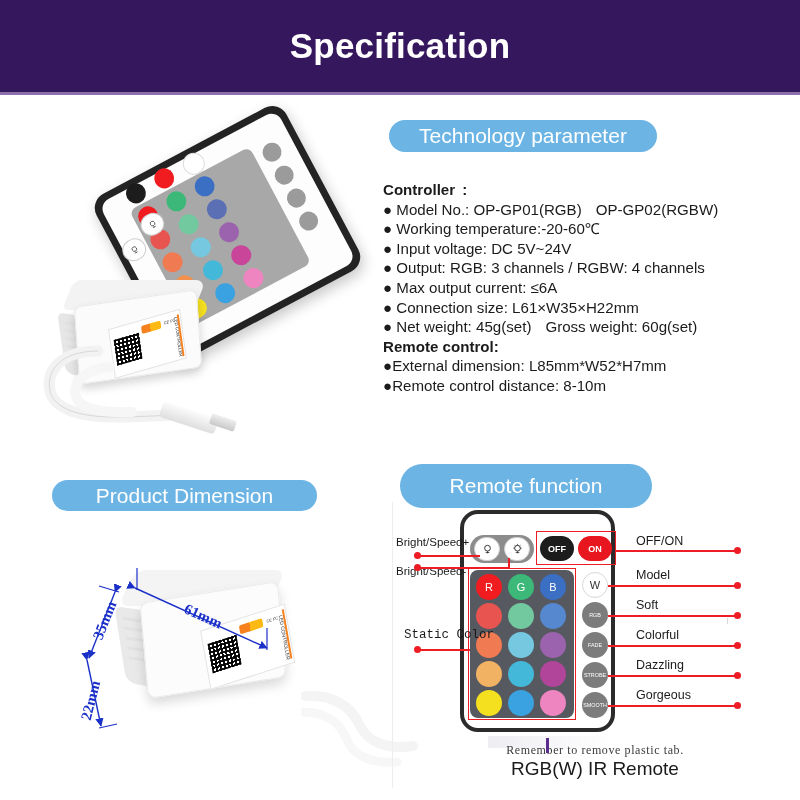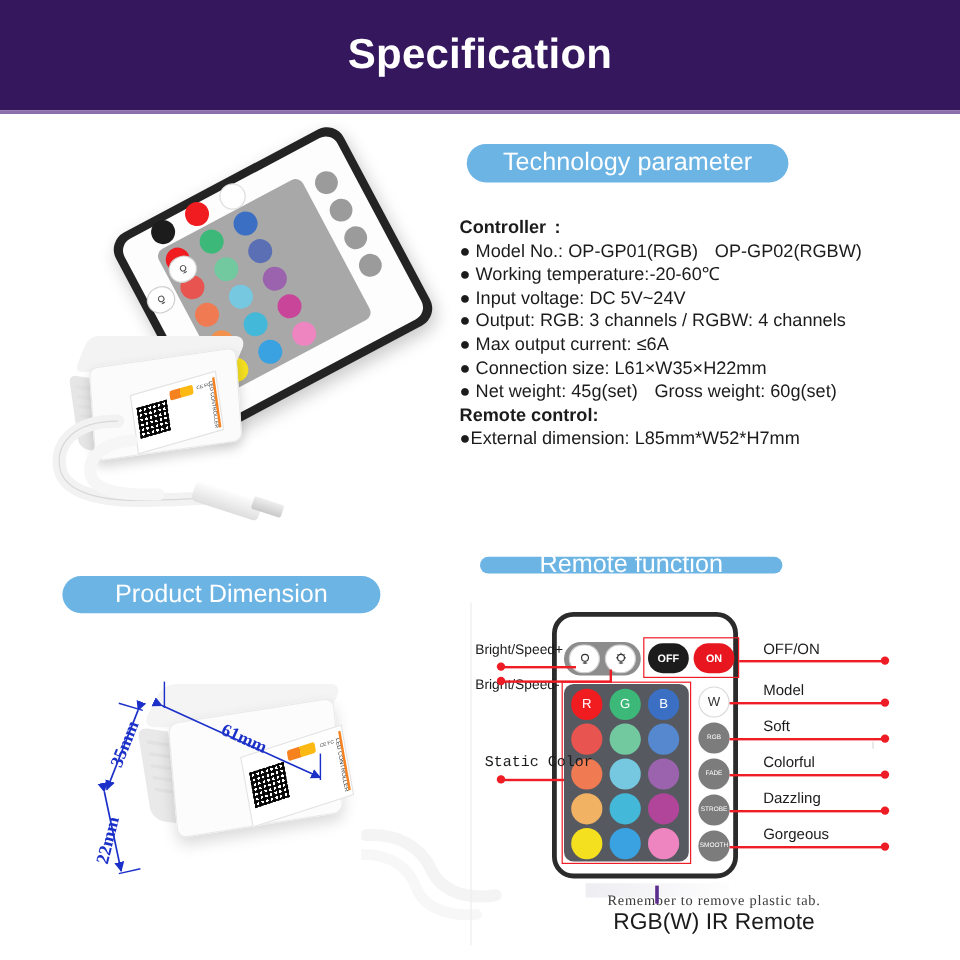--- a/index.html
+++ b/index.html
@@ -30,21 +30,21 @@
   .pill{
     position:absolute;
     background:#6cb4e4;
     border-radius:22px;
     color:#ffffff;
     display:flex;align-items:center;justify-content:center;
     font-size:21px;
     box-sizing:border-box;
   }
   #pill-tech{left:389px;top:120px;width:268px;height:32px;}
-  #pill-remote{left:400px;top:464px;width:252px;height:14px;}
+  #pill-remote{left:400px;top:464px;width:252px;height:44px;}
   #pill-dim{left:52px;top:480px;width:265px;height:31px;}
 
   
   .spec{
     position:absolute;left:383px;top:180px;width:412px;
     color:#1b1b1b;font-size:15.1px;line-height:19.6px;
   }
   .spec .head{font-weight:bold;}
   .spec .row{white-space:nowrap;}
   .gap{display:inline-block;width:14px;}
@@ -339,20 +339,21 @@
     <div class="row">● <span>Output:</span> <span>RGB: 3 channels / RGBW: 4 channels</span></div>
     <div class="row">● <span>Max output current:</span> <span>≤6A</span></div>
     <div class="row">● <span>Connection size:</span> <span>L61×W35×H22mm</span></div>
     <div class="row">● <span>Net weight:</span> <span>45g(set)</span><span class="gap"></span><span>Gross weight: 60g(set)</span></div>
 
     <div class="row head">
       <span>Remote control</span><span>:</span>
     </div>
 
     <div class="row">●<span>External dimension:</span> <span>L85mm*W52*H7mm</span></div>
+    <div class="row">●<span>Remote control distance</span><span>:  8-10m</span></div>
   </div>
 
   <div class="pill" id="pill-dim">Product Dimension</div>
 
   <div class="photo" id="photo-dim">
     <div class="dim-body">
       <div class="dim-top"></div>
       <div class="dim-side">
         <div class="ctrl-fin" style="left:6px;top:10px;width:20px;"></div>
         <div class="ctrl-fin" style="left:6px;top:20px;width:20px;"></div>

